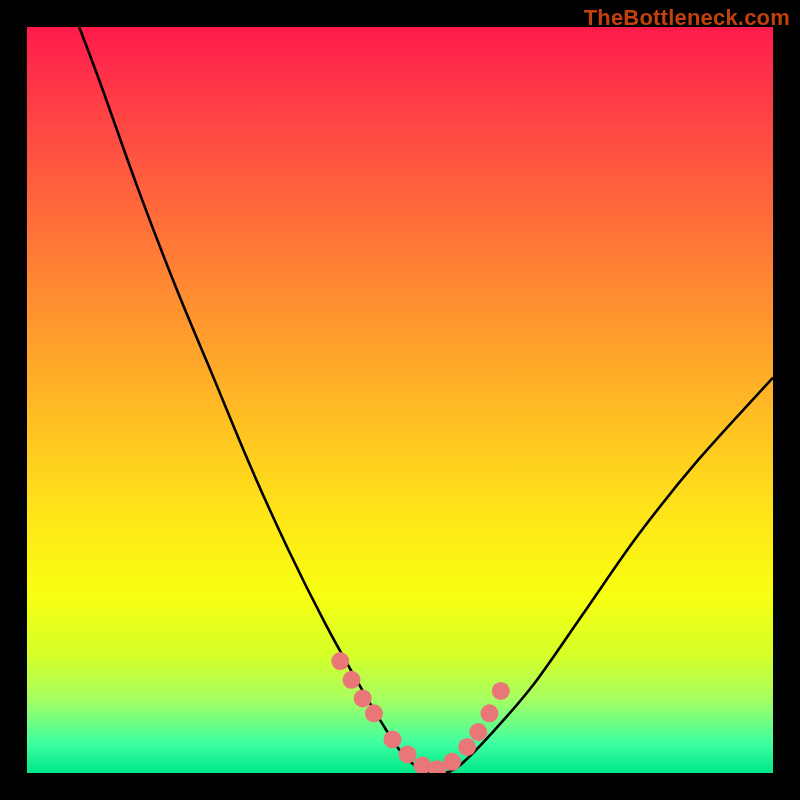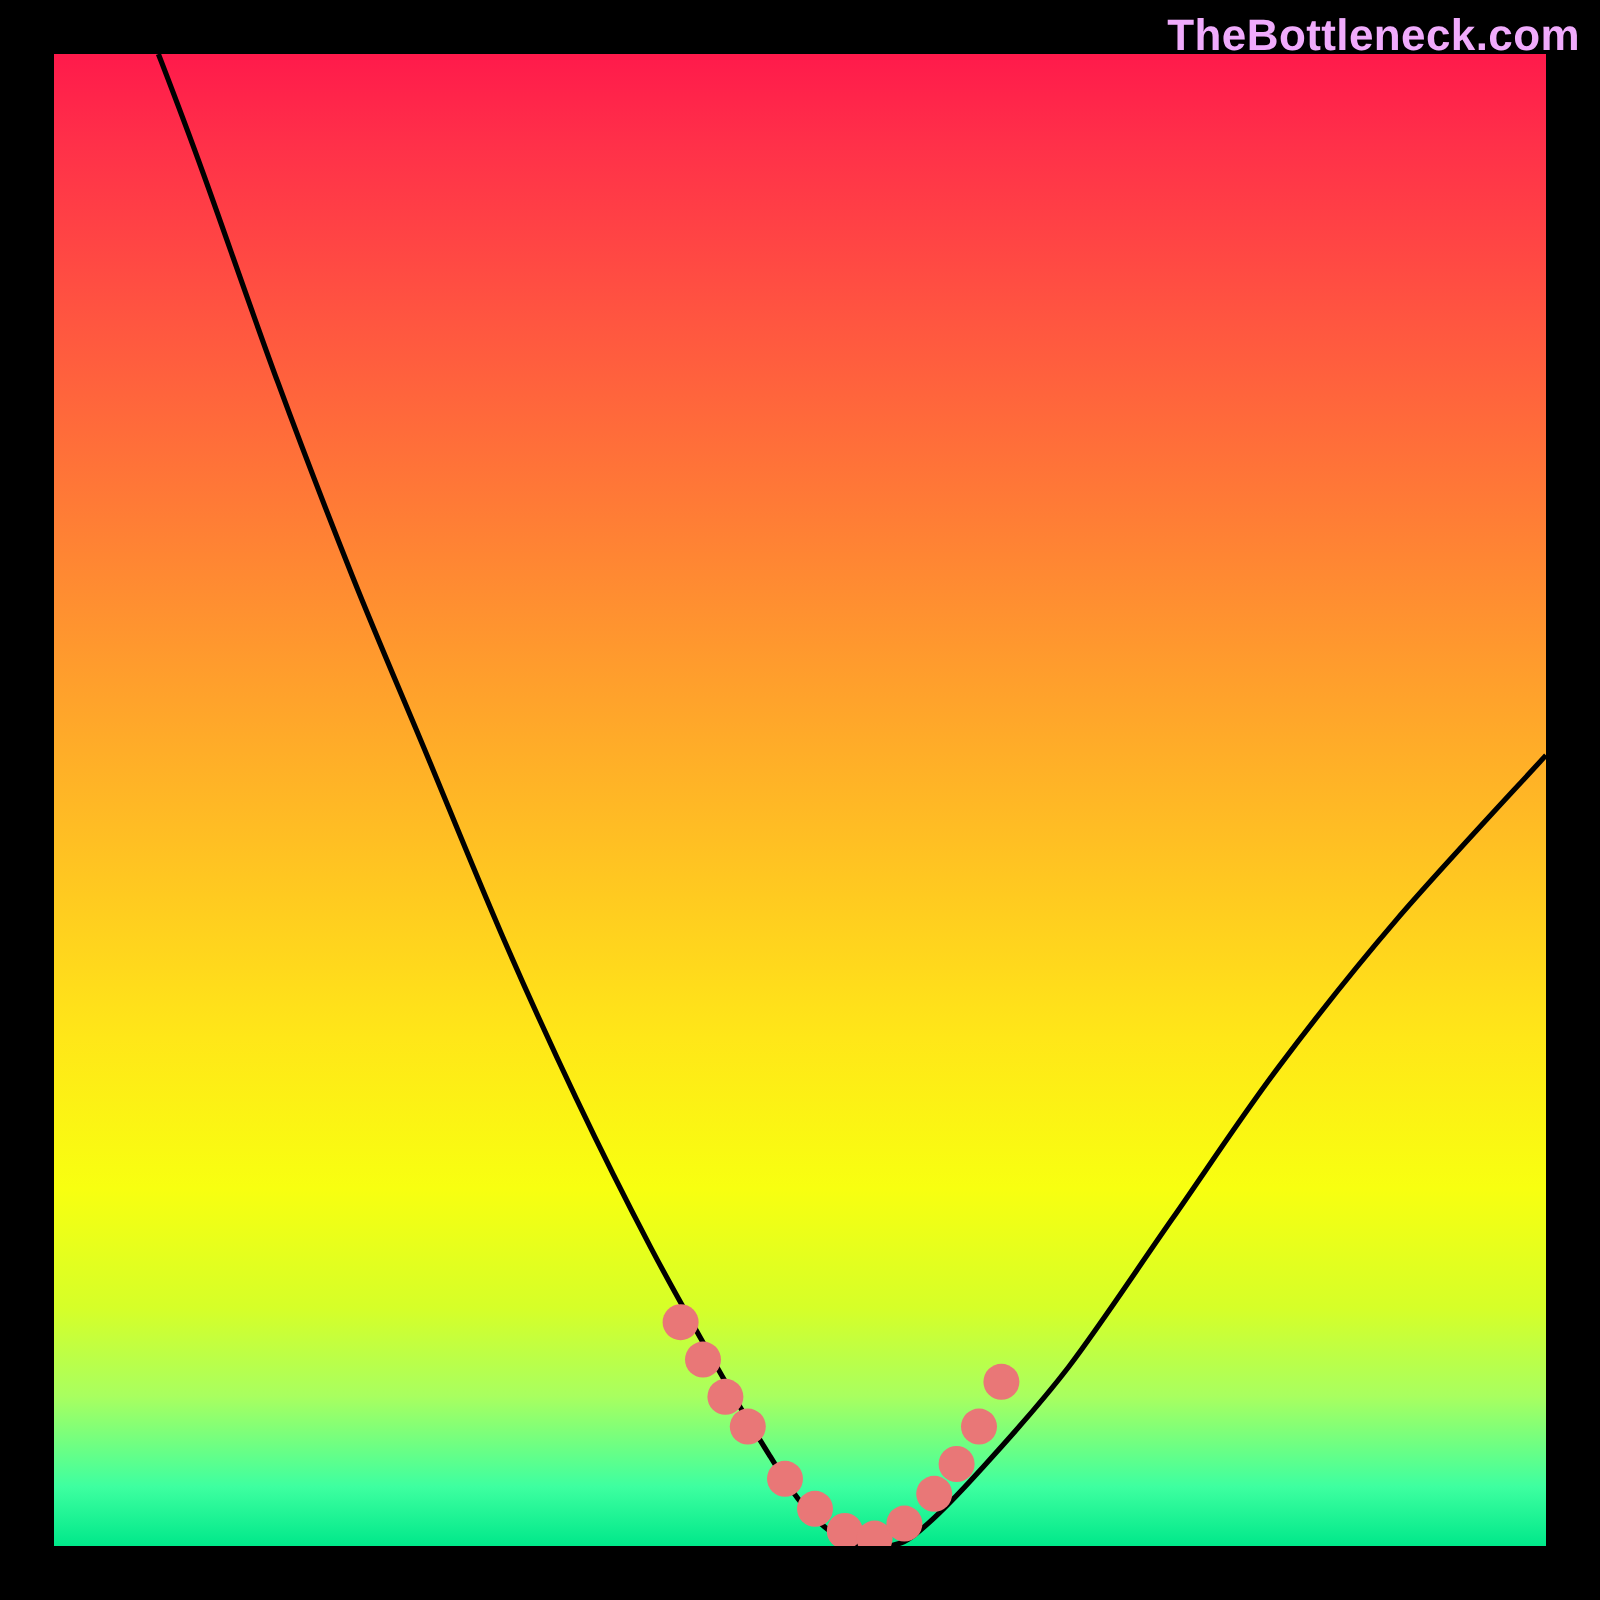--- a/index.html
+++ b/index.html
@@ -41,21 +41,21 @@
   .overlay-svg {
     position: absolute;
     inset: 0;
     width: 100%;
     height: 100%;
   }
   .watermark {
     position: absolute;
     top: 5px;
     right: 10px;
-    color: #f0abfc;
+    color: #c2410c;
     font-size: 22px;
     font-weight: 600;
     letter-spacing: 0.2px;
   }
 </style>
 </head>
 <body>
 
 <div class="frame">
   <div class="gradient"></div>

